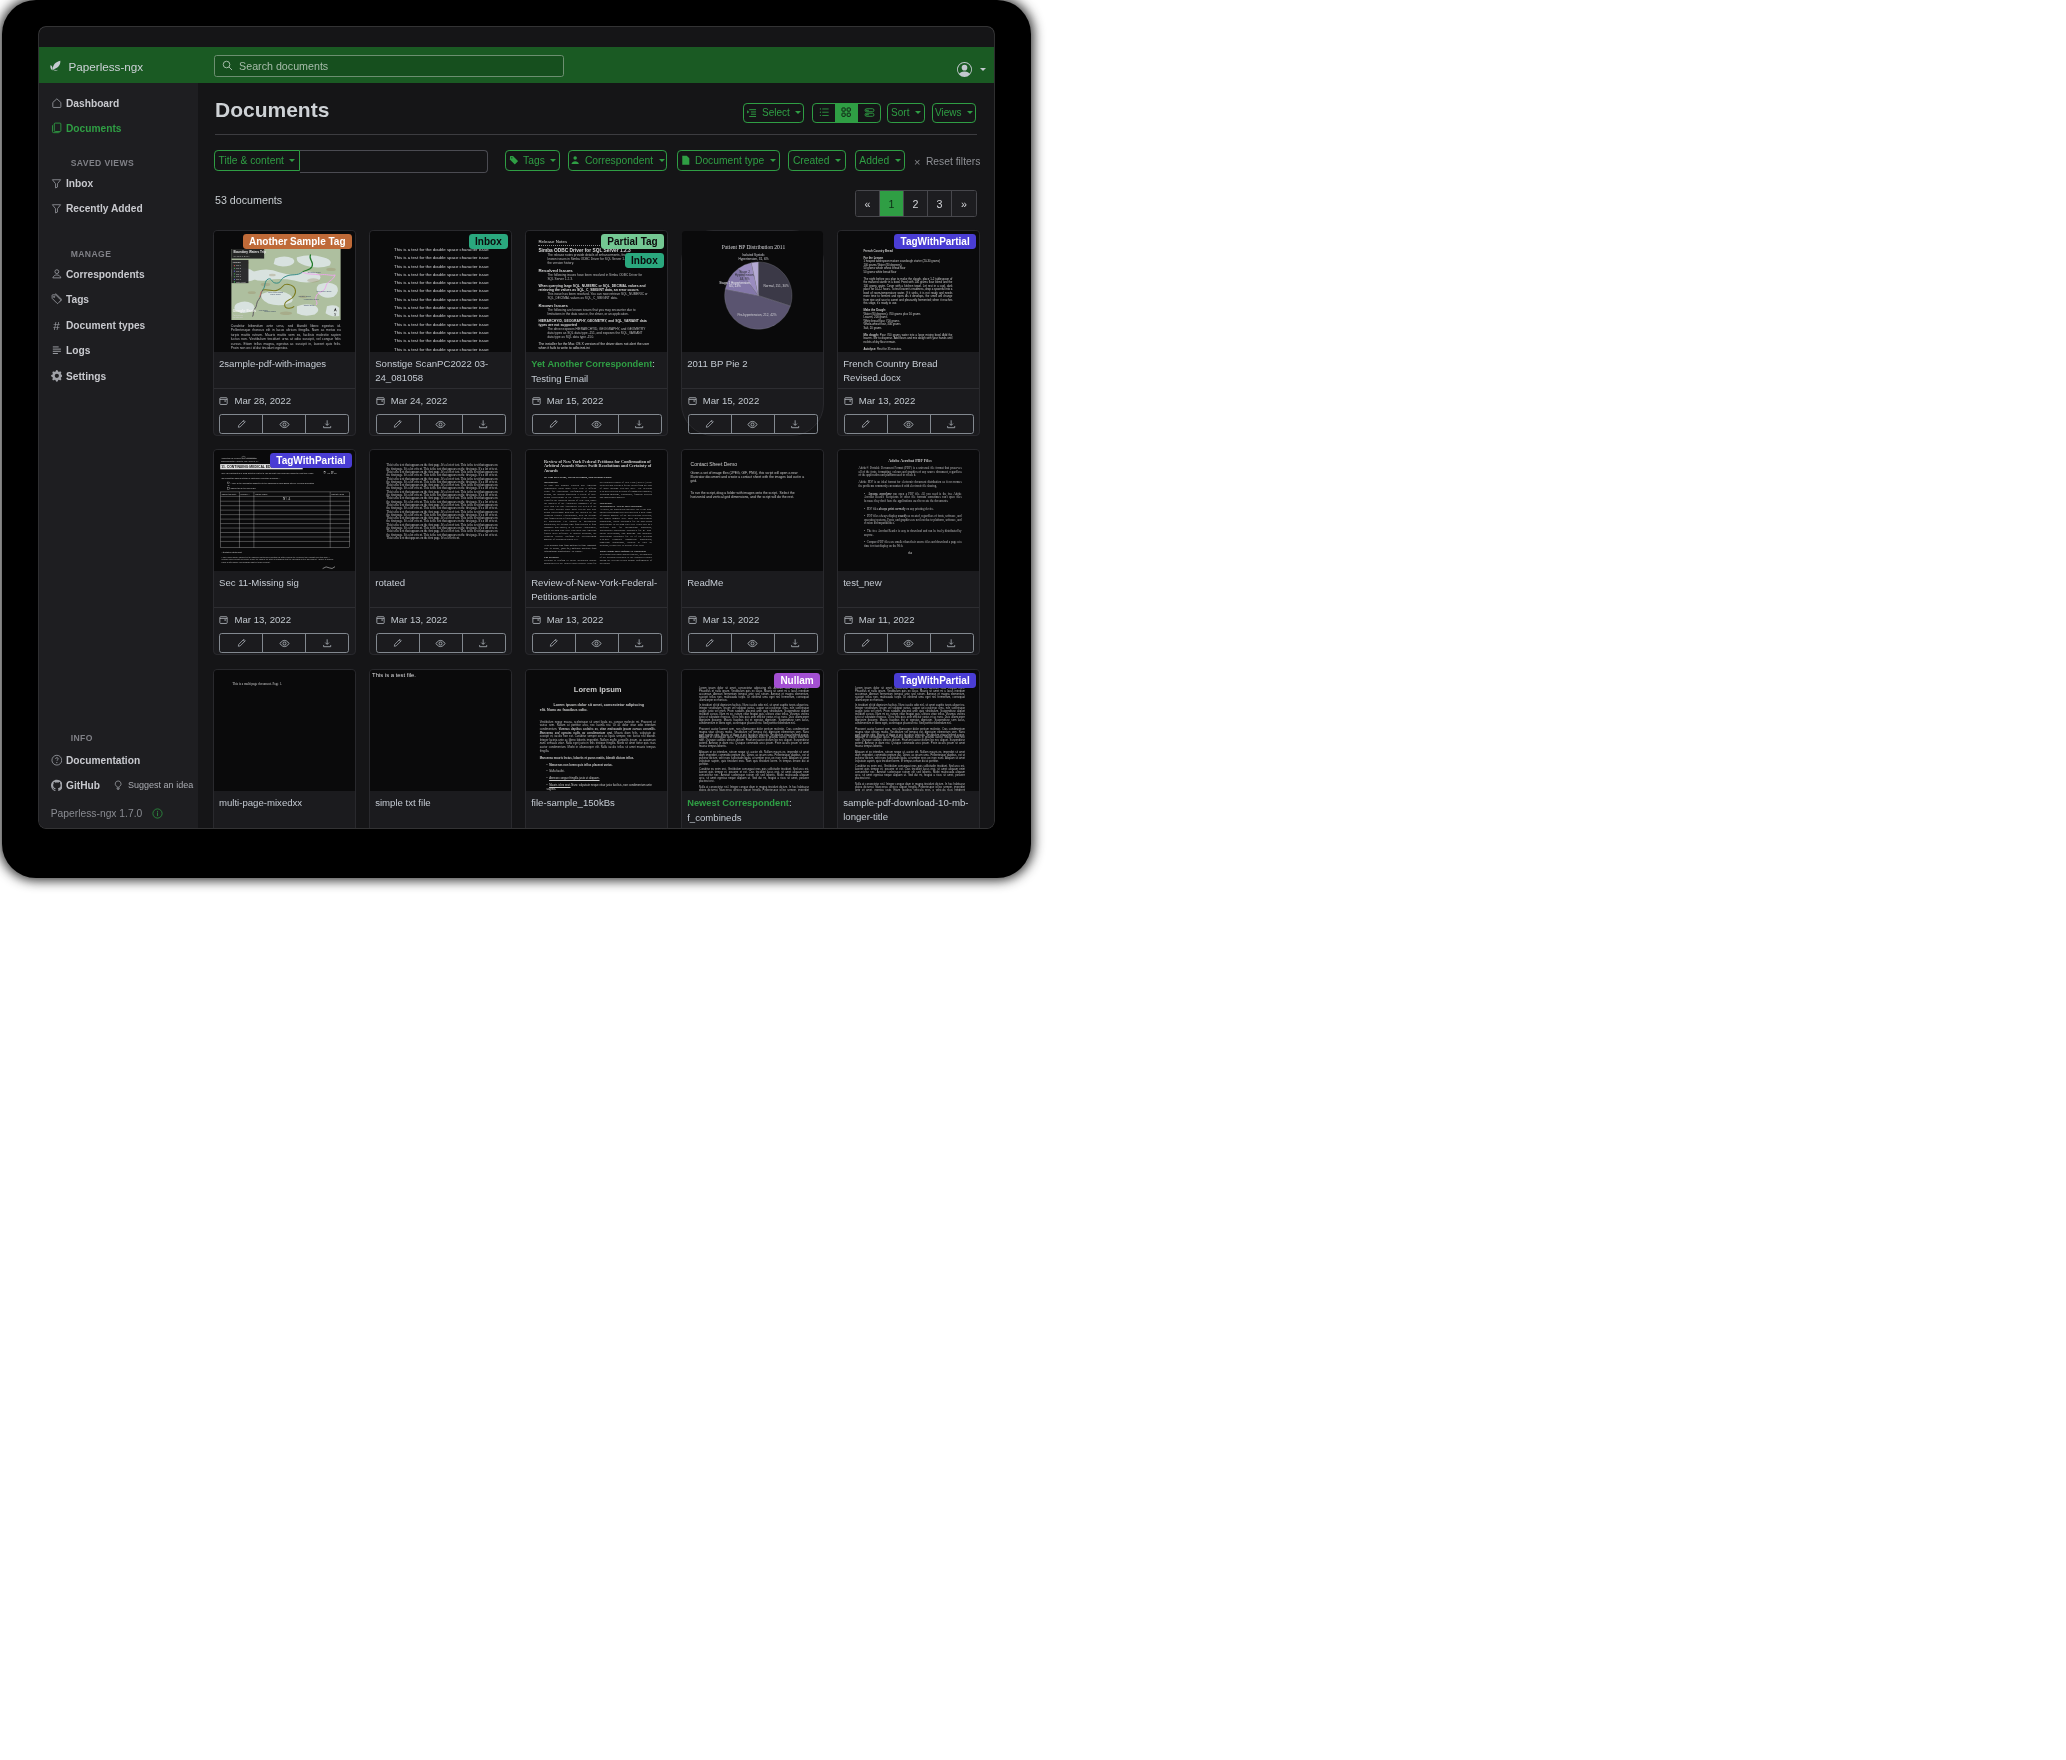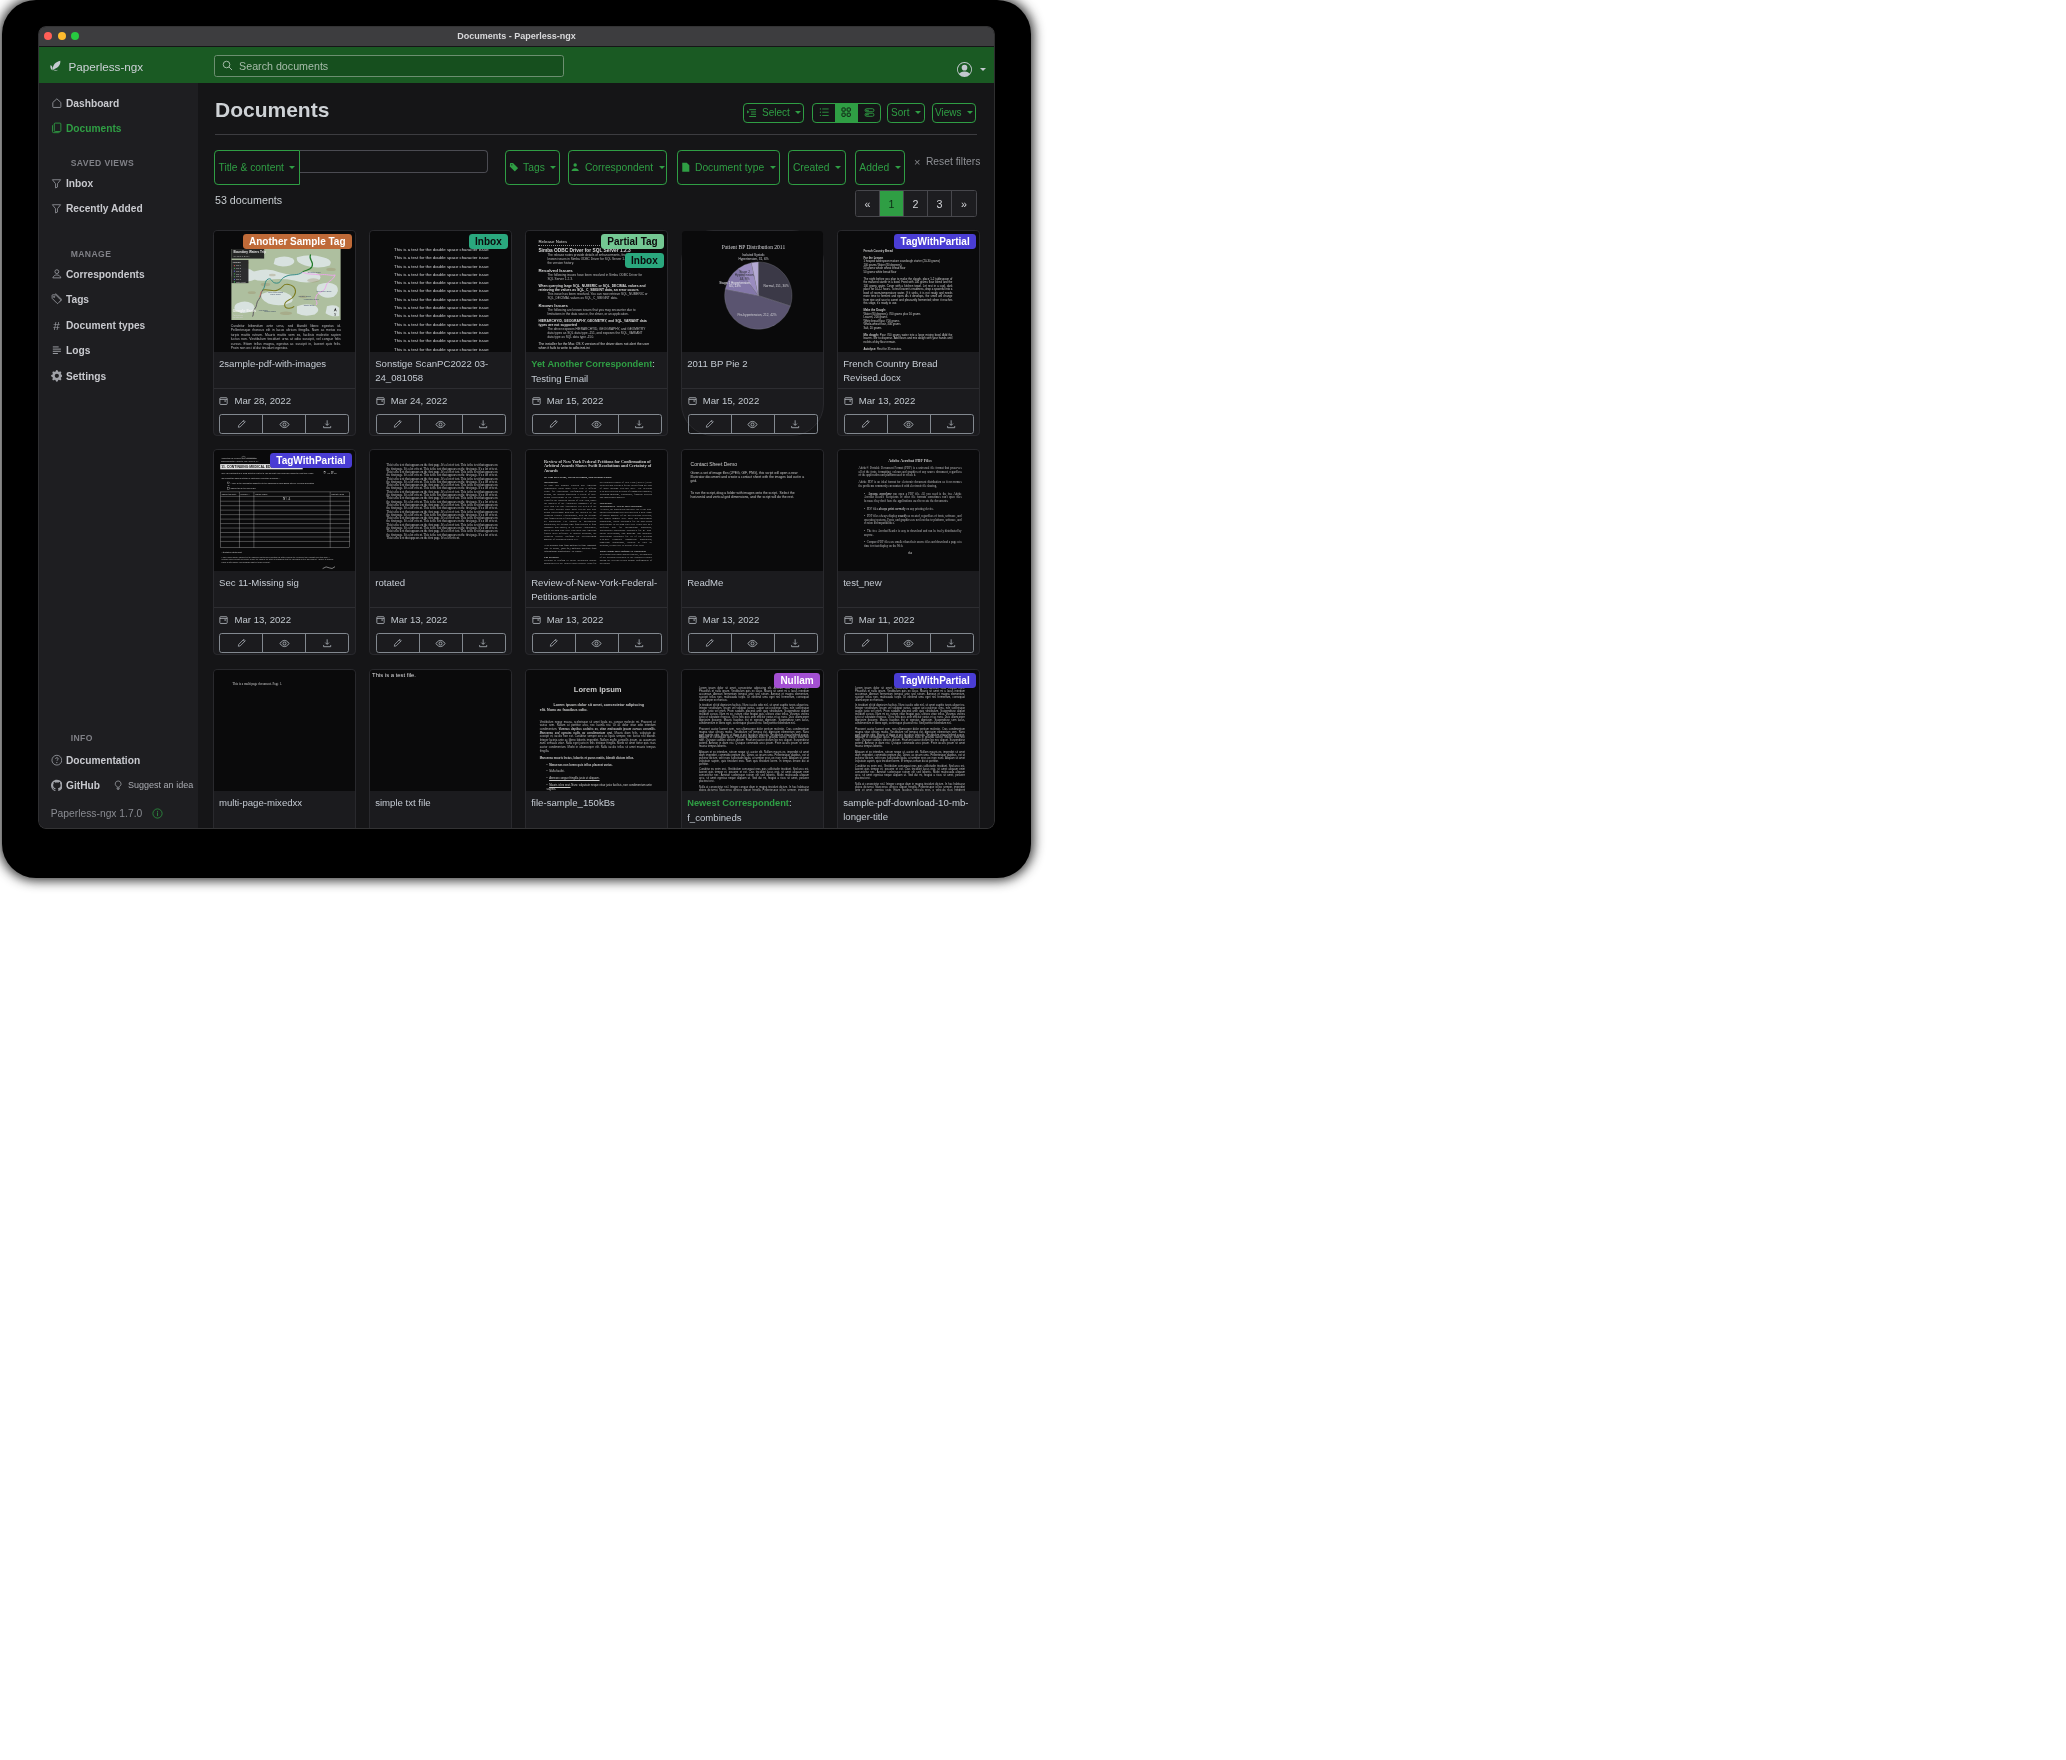--- a/index.html
+++ b/index.html
@@ -29,21 +29,21 @@
 .nav-head { position:absolute; left:11.7px; color:#808187; font-size:8.6px; font-weight:700; letter-spacing:0.4px;padding-left:20px; }
 .nav-sub { position:absolute; color:#a9abb1; font-size:9px; font-weight:400; display:flex; align-items:center; white-space:nowrap;}
 
 .content { position:absolute; left:159px; top:56px; right:0; bottom:0; background:#151517; }
 .h1 { position:absolute; left:17px; top:14.8px; font-size:21px; font-weight:700; color:#ced2d6;}
 .btn { border:0.7px solid #2f9e44; color:#2f9e44; border-radius:4.1px; font-size:10px; display:inline-flex; align-items:center; justify-content:center; height:20px; background:transparent; }
 .caret { display:inline-block; width:0; height:0; border-left:3.4px solid transparent; border-right:3.4px solid transparent; border-top:3.8px solid currentColor; margin-left:5.5px; }
 .hr { position:absolute; left:17px; right:17px; top:51px; height:0.7px; background:#3c3c40; }
 
 .filters { position:absolute; left:0; right:0; top:67px; height:23px; }
-.fbtn { position:absolute; height:35px; border:0.7px solid #2f9e44; color:#2f9e44; border-radius:4.1px; font-size:10.3px; display:flex; align-items:center; justify-content:center; }
+.fbtn { position:absolute; height:21px; border:0.7px solid #2f9e44; color:#2f9e44; border-radius:4.1px; font-size:10.3px; display:flex; align-items:center; justify-content:center; }
 .doccount { position:absolute; left:17px; top:111px; font-size:10.7px; color:#c9ced2; }
 
 .pag { position:absolute; right:17px; top:107px; height:27px; display:flex; border-radius:2.7px; overflow:hidden; border:0.7px solid #47474c; }
 .pag div { width:24px; height:25.4px; background:#1d1d20; color:#d5d6da; border-right:0.7px solid #47474c; display:flex; align-items:center; justify-content:center; font-size:10.7px; }
 .pag div:last-child { border-right:none; }
 .pag .act { background:#2f9e44; color:#0d2b15; }
 
 .card { position:absolute; width:143px; height:206px; background:#1b1b1e; border:0.7px solid #29292d; border-radius:4.1px; }
 .thumb { position:absolute; left:0; top:0; right:0; height:121px; background:#0a0a0b; border-radius:3.4px 3.4px 0 0; overflow:hidden; }
 .cbody { position:absolute; left:0; top:121px; right:0; height:36px; }
@@ -62,26 +62,20 @@
 .bdark { color:#0b0b0c; }
 
 .pg { position:absolute; color:#c9c9c9; }
 .tinyp { font-size:3.4px; line-height:4.4px; text-align:justify; color:#bcbcbe; }
 .serif { font-family:"Liberation Serif", serif; }
 </style>
 </head>
 <body>
 <div class="backdrop"></div>
 <div class="window">
-  <div class="titlebar">
-    <div class="titletext">Documents - Paperless-ngx</div>
-    <div class="tl r"></div>
-      <div class="tl y"></div>
-      <div class="tl g"></div>
-  </div>
   <div class="appbar">
     <div class="brand">
       <svg width="13" height="13" viewBox="0 0 19 19" fill="#c6cbd1">
           <path d="M16.6 1.2 C9.6 2.6 5.2 7.3 5.6 13.9 C12.4 12.6 16.9 7.9 16.6 1.2 Z"></path>
           <path d="M4.9 15.3 C2.3 13.4 1.4 10.3 2.4 7.4 C5 9.3 5.9 12.4 4.9 15.3 Z"></path>
           <path d="M5.6 14.2 C7.6 15.6 10.4 16 12.6 15.1 L12.2 14.2 C10.3 14.9 7.9 14.6 6.2 13.4 Z" opacity=".85"></path>
         </svg>
       Paperless-ngx
     </div>
     <div class="search">

